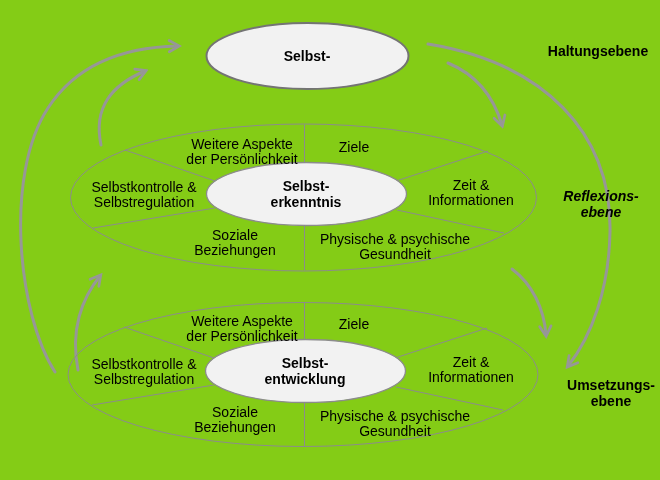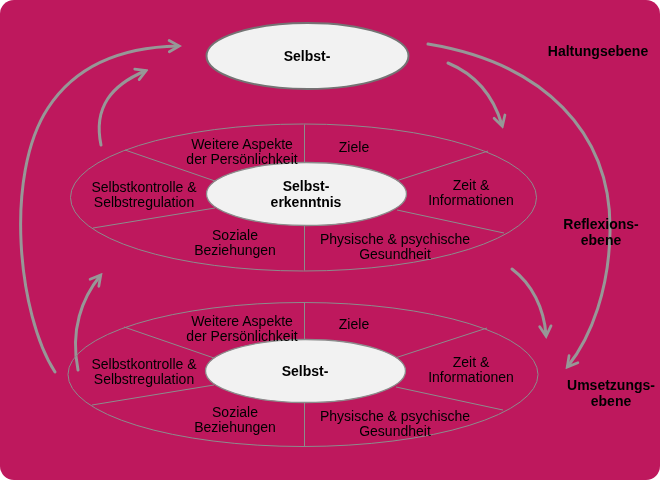--- a/index.html
+++ b/index.html
@@ -1,20 +1,19 @@
 <!DOCTYPE html>
 <html style="--background: #ffffff; --ellipse-fill: #f2f2f2; --outline: #8c8c8c; --node-outline: #747474; --arrow: #979797; --text: #000000;"><head>
 <meta charset="utf-8">
 <style>
   html,body { margin:0; padding:0; background:#fff; }
   .canvas {
     position:relative; width:660px; height:480px; overflow:hidden;
-    background:#be185d;
+    background:#84cc16;
     font-family:"Liberation Sans", sans-serif;
-    border-radius:14px;
   }
   svg.diagram { position:absolute; left:0; top:0; }
 
   .outer, .seg-line { fill:none; stroke:var(--outline,#8c8c8c); stroke-width:1; }
   .inner { fill:var(--ellipse-fill,#f2f2f2); stroke:var(--outline,#8c8c8c); stroke-width:1.3; }
   .node  { fill:var(--ellipse-fill,#f2f2f2); stroke:var(--node-outline,#747474); stroke-width:2; }
   .arrow { fill:none; stroke:var(--arrow,#979797); stroke-width:3; stroke-linecap:round; }
   #ah path { fill:none; stroke:var(--arrow,#979797); stroke-width:2.2; stroke-linecap:round; stroke-linejoin:miter; }
 
   .lbl {
@@ -71,21 +70,21 @@
     <ellipse class="node" cx="307.5" cy="56" rx="101" ry="33"></ellipse>
   </svg>
 
   <div class="lbl bold" style="left:307px; top:56px;">
     <span>Selbst-</span>
   </div>
 
   <div class="lbl bold" style="left:598px; top:51px;">
     <span>Haltungsebene</span>
   </div>
-  <div class="lbl bold" style="left:601px; top:232px;">
+  <div class="lbl bold" style="left:601px; top:204px;font-style:italic;">
     <span>Reflexions-</span>
     <span>ebene</span>
   </div>
   <div class="lbl bold" style="left:599px; top:393px;margin-left:12px;">
     <span>Umsetzungs-</span>
     <span>ebene</span>
   </div>
 
   <div class="lbl bold" style="left:306px; top:194px;">
     <span>Selbst-</span>
@@ -111,20 +110,21 @@
     <span>Soziale</span>
     <span>Beziehungen</span>
   </div>
   <div class="lbl" style="left:144px; top:195px;">
     <span>Selbstkontrolle &amp;</span>
     <span>Selbstregulation</span>
   </div>
 
   <div class="lbl bold" style="left:305px; top:371px;">
     <span>Selbst-</span>
+    <span>entwicklung</span>
   </div>
   <div class="lbl" style="left:242px; top:329px;">
     <span>Weitere Aspekte</span>
     <span>der Persönlichkeit</span>
   </div>
   <div class="lbl" style="left:354px; top:324px;">
     <span>Ziele</span>
     <span></span>
   </div>
   <div class="lbl" style="left:471px; top:370px;">

